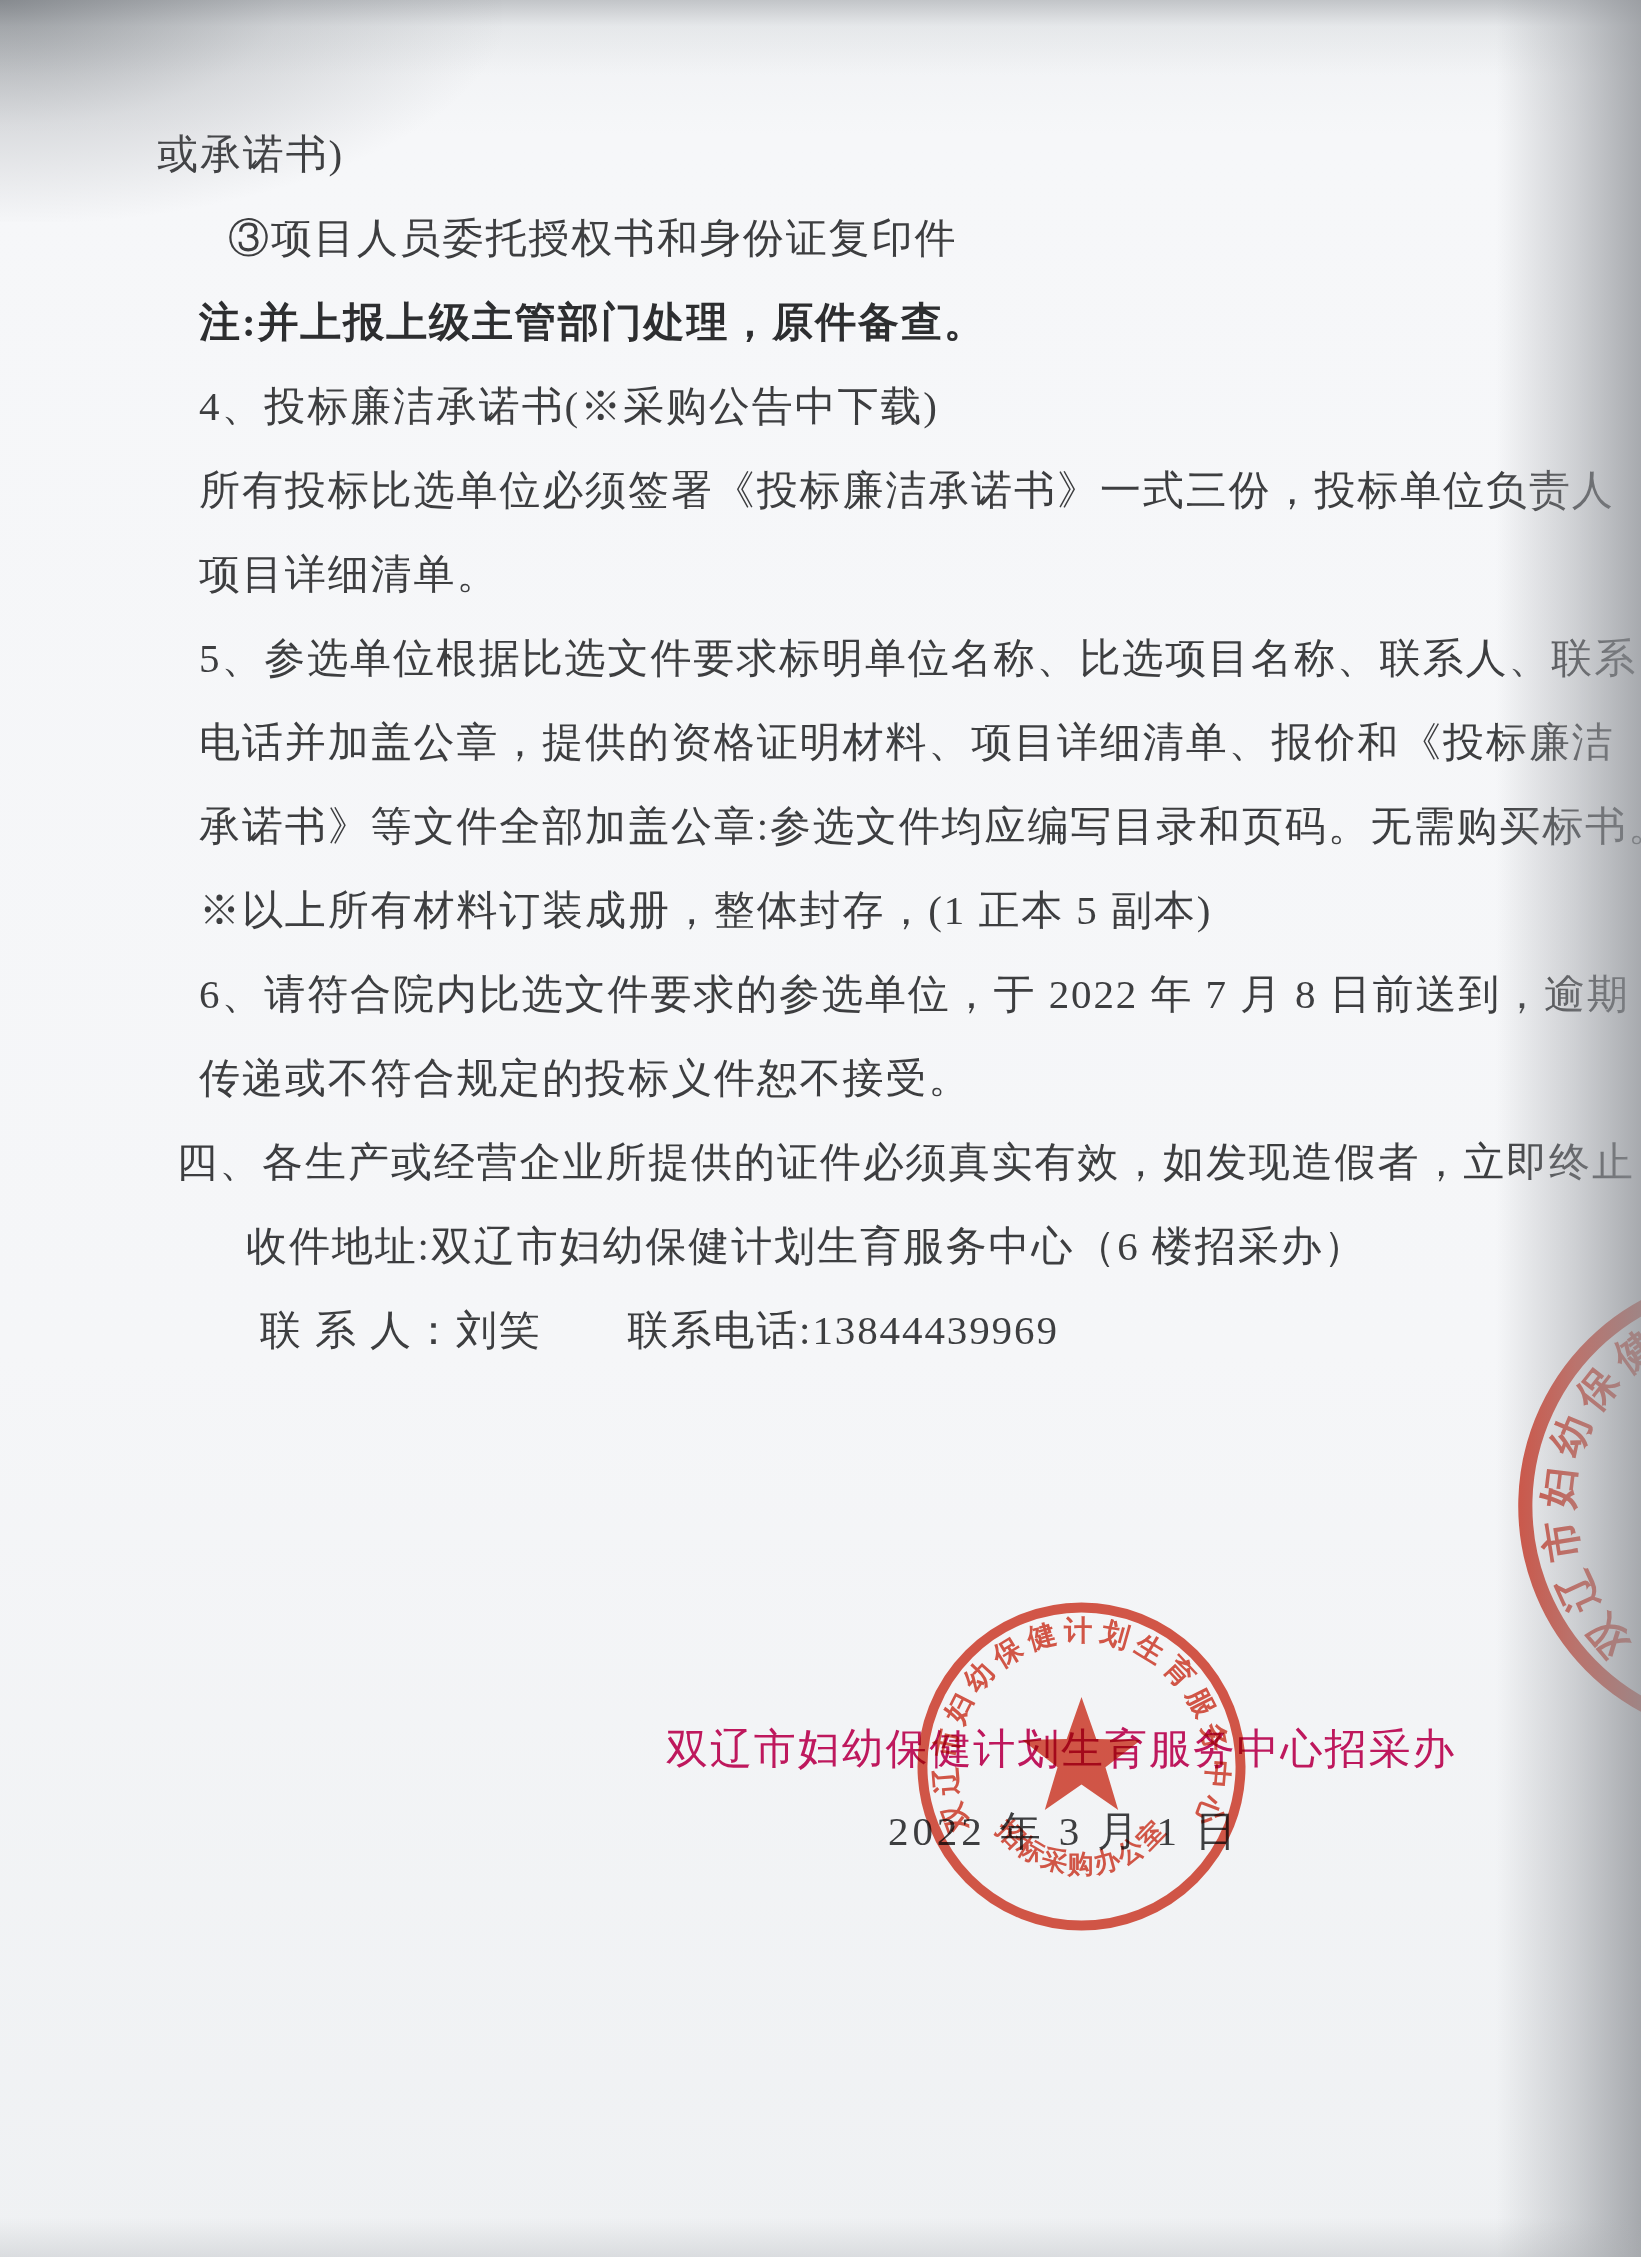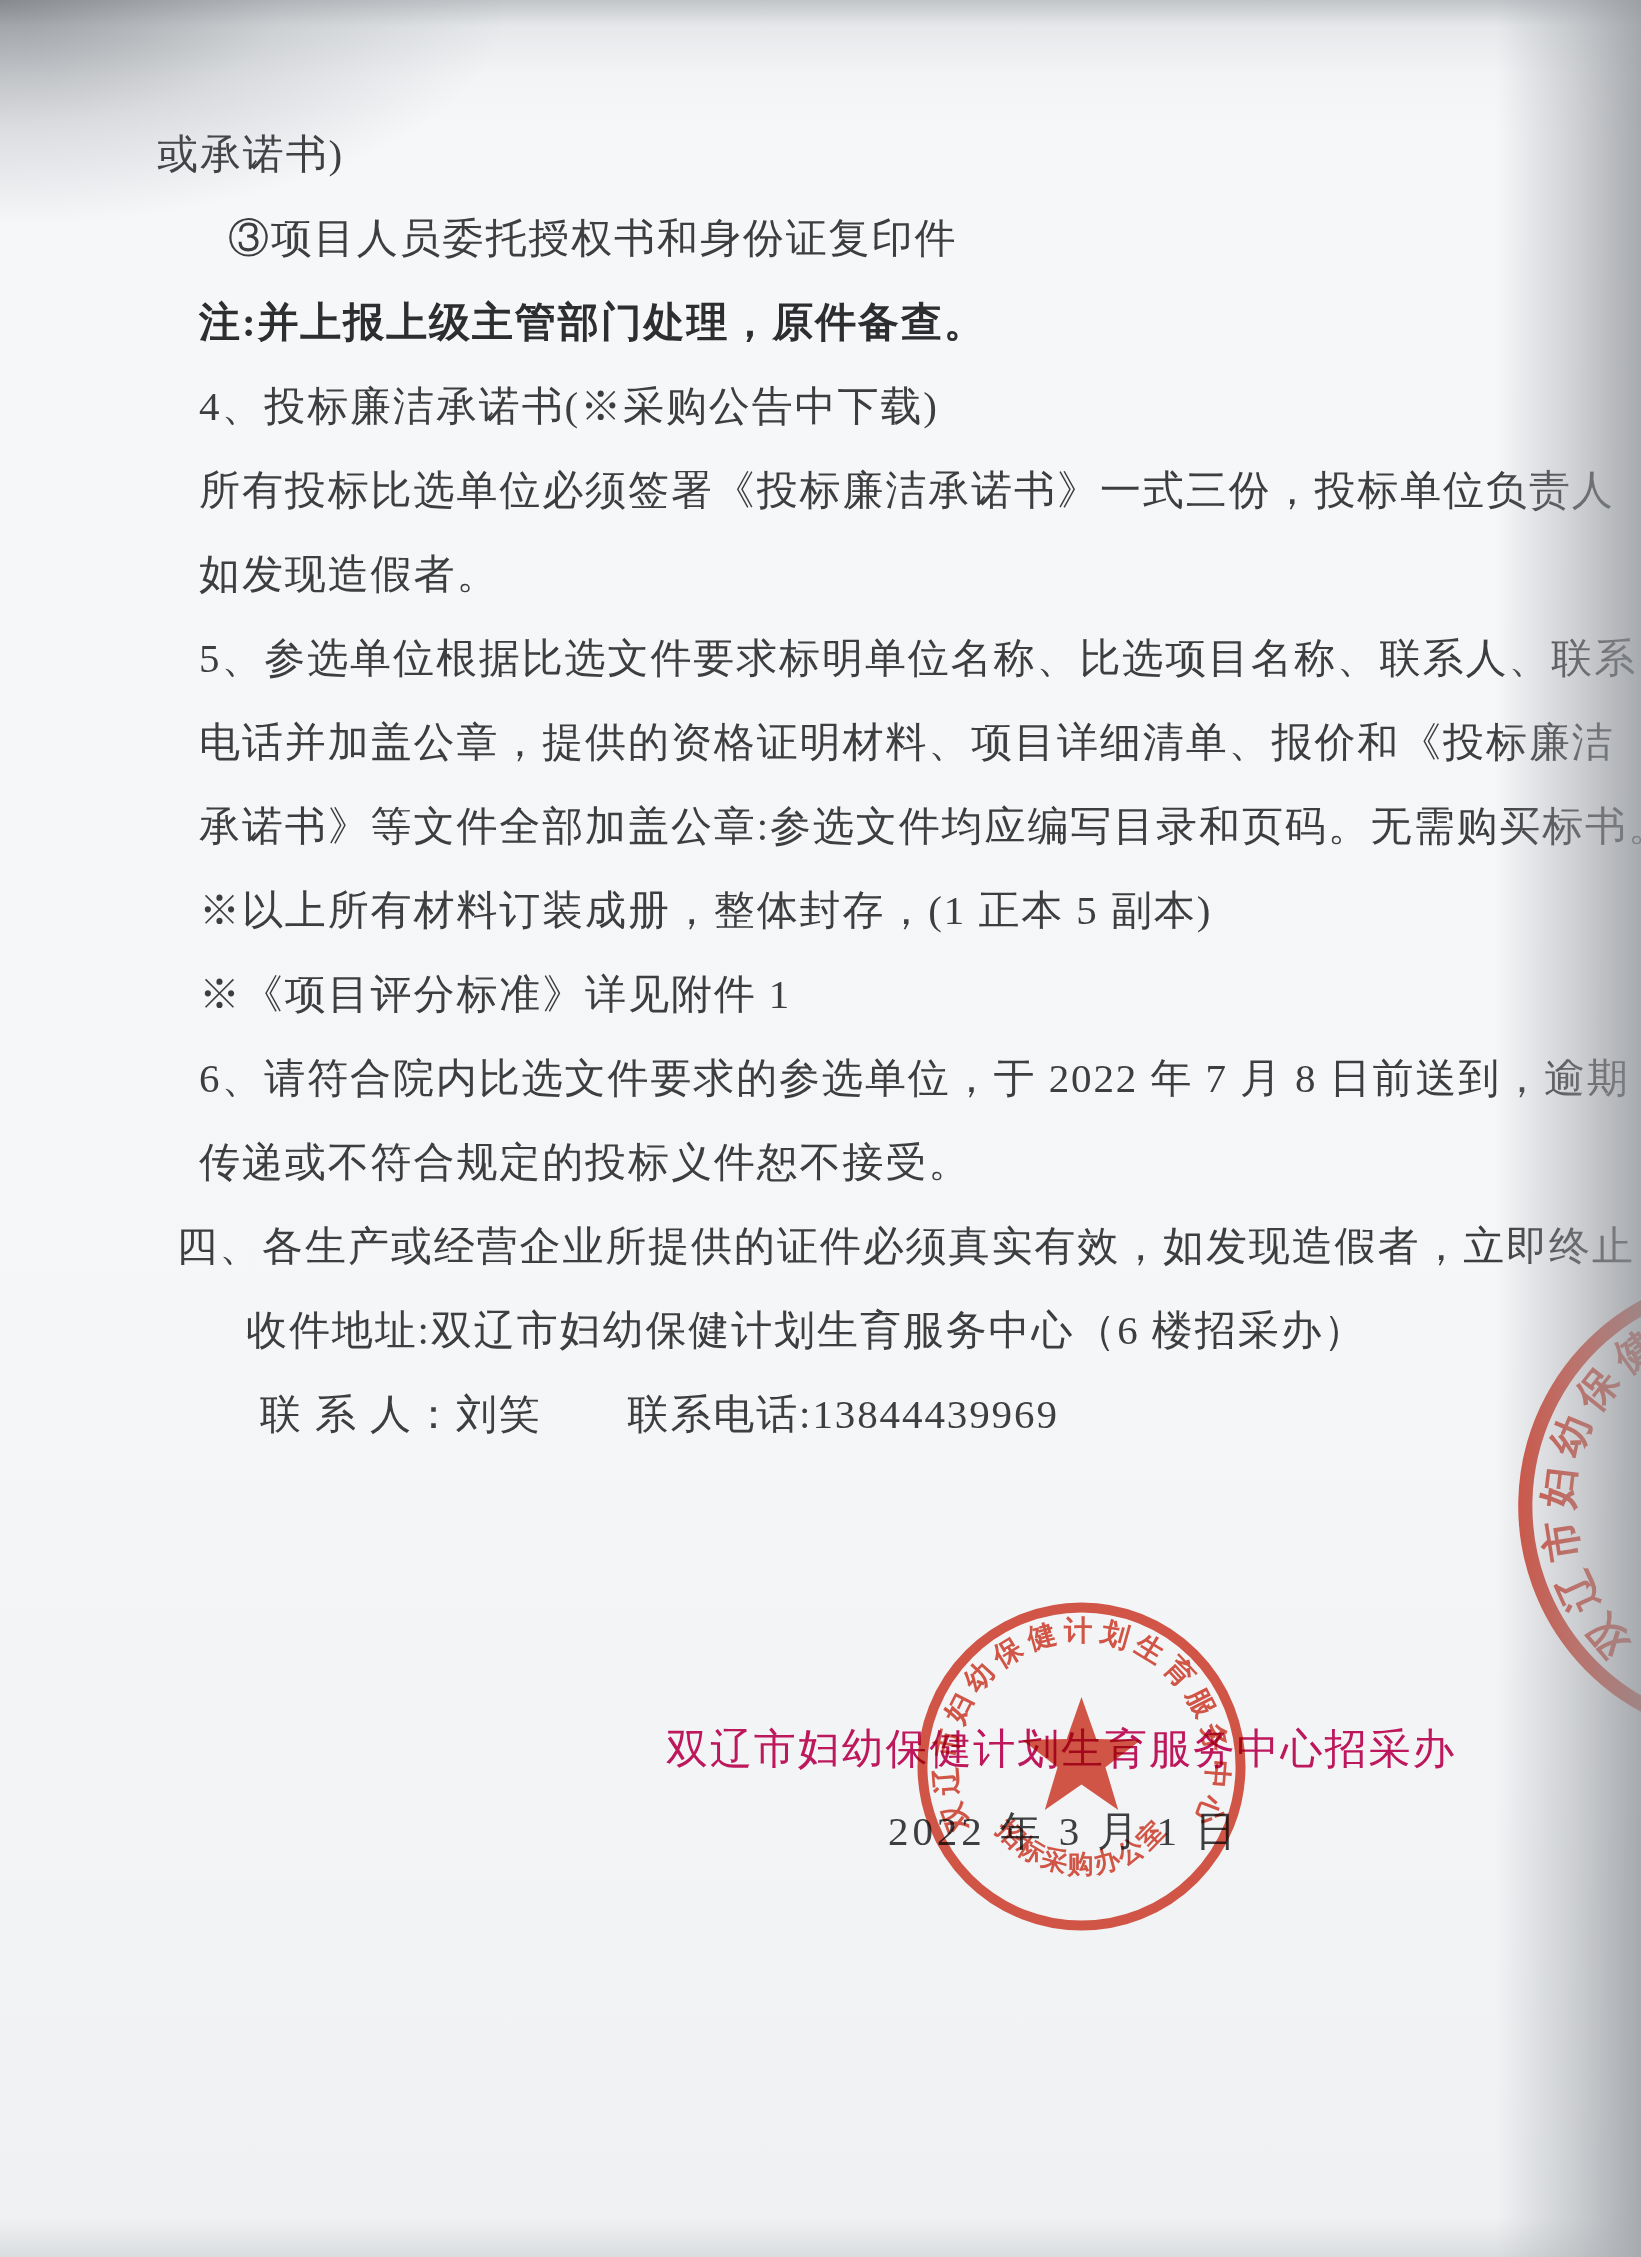--- a/index.html
+++ b/index.html
@@ -75,26 +75,25 @@
 <body style="--stamp-color: #d8422f; --ink: #3d3e40;">
 
 <div class="paper"></div>
 
 <div class="doc-text">
     <div class="line indent-flush">或承诺书)</div>
     <div class="line indent-circ">③项目人员委托授权书和身份证复印件</div>
     <div class="line indent-item bold">注:并上报上级主管部门处理，原件备查。</div>
     <div class="line indent-item">4、投标廉洁承诺书(※采购公告中下载)</div>
     <div class="line indent-item">所有投标比选单位必须签署《投标廉洁承诺书》一式三份，投标单位负责人</div>
-    <div class="line indent-item">如发现造假者。</div>
+    <div class="line indent-item">项目详细清单。</div>
     <div class="line indent-item">5、参选单位根据比选文件要求标明单位名称、比选项目名称、联系人、联系</div>
     <div class="line indent-item">电话并加盖公章，提供的资格证明材料、项目详细清单、报价和《投标廉洁</div>
     <div class="line indent-item">承诺书》等文件全部加盖公章:参选文件均应编写目录和页码。无需购买标书。</div>
     <div class="line indent-item">※以上所有材料订装成册，整体封存，(1 正本 5 副本)</div>
-    <div class="line indent-item">※《项目评分标准》详见附件 1</div>
     <div class="line indent-item">6、请符合院内比选文件要求的参选单位，于 2022 年 7 月 8 日前送到，逾期</div>
     <div class="line indent-item">传递或不符合规定的投标义件恕不接受。</div>
     <div class="line indent-four">四、各生产或经营企业所提供的证件必须真实有效，如发现造假者，立即终止</div>
     <div class="line indent-deep">收件地址:双辽市妇幼保健计划生育服务中心（6 楼招采办）</div>
     <div class="line indent-contact">联 系 人：刘笑　　联系电话:13844439969</div>
   </div>
 
 <div class="sign-org">双辽市妇幼保健计划生育服务中心招采办</div>
 <div class="sign-date">2022 年 3 月 1 日</div>
 

